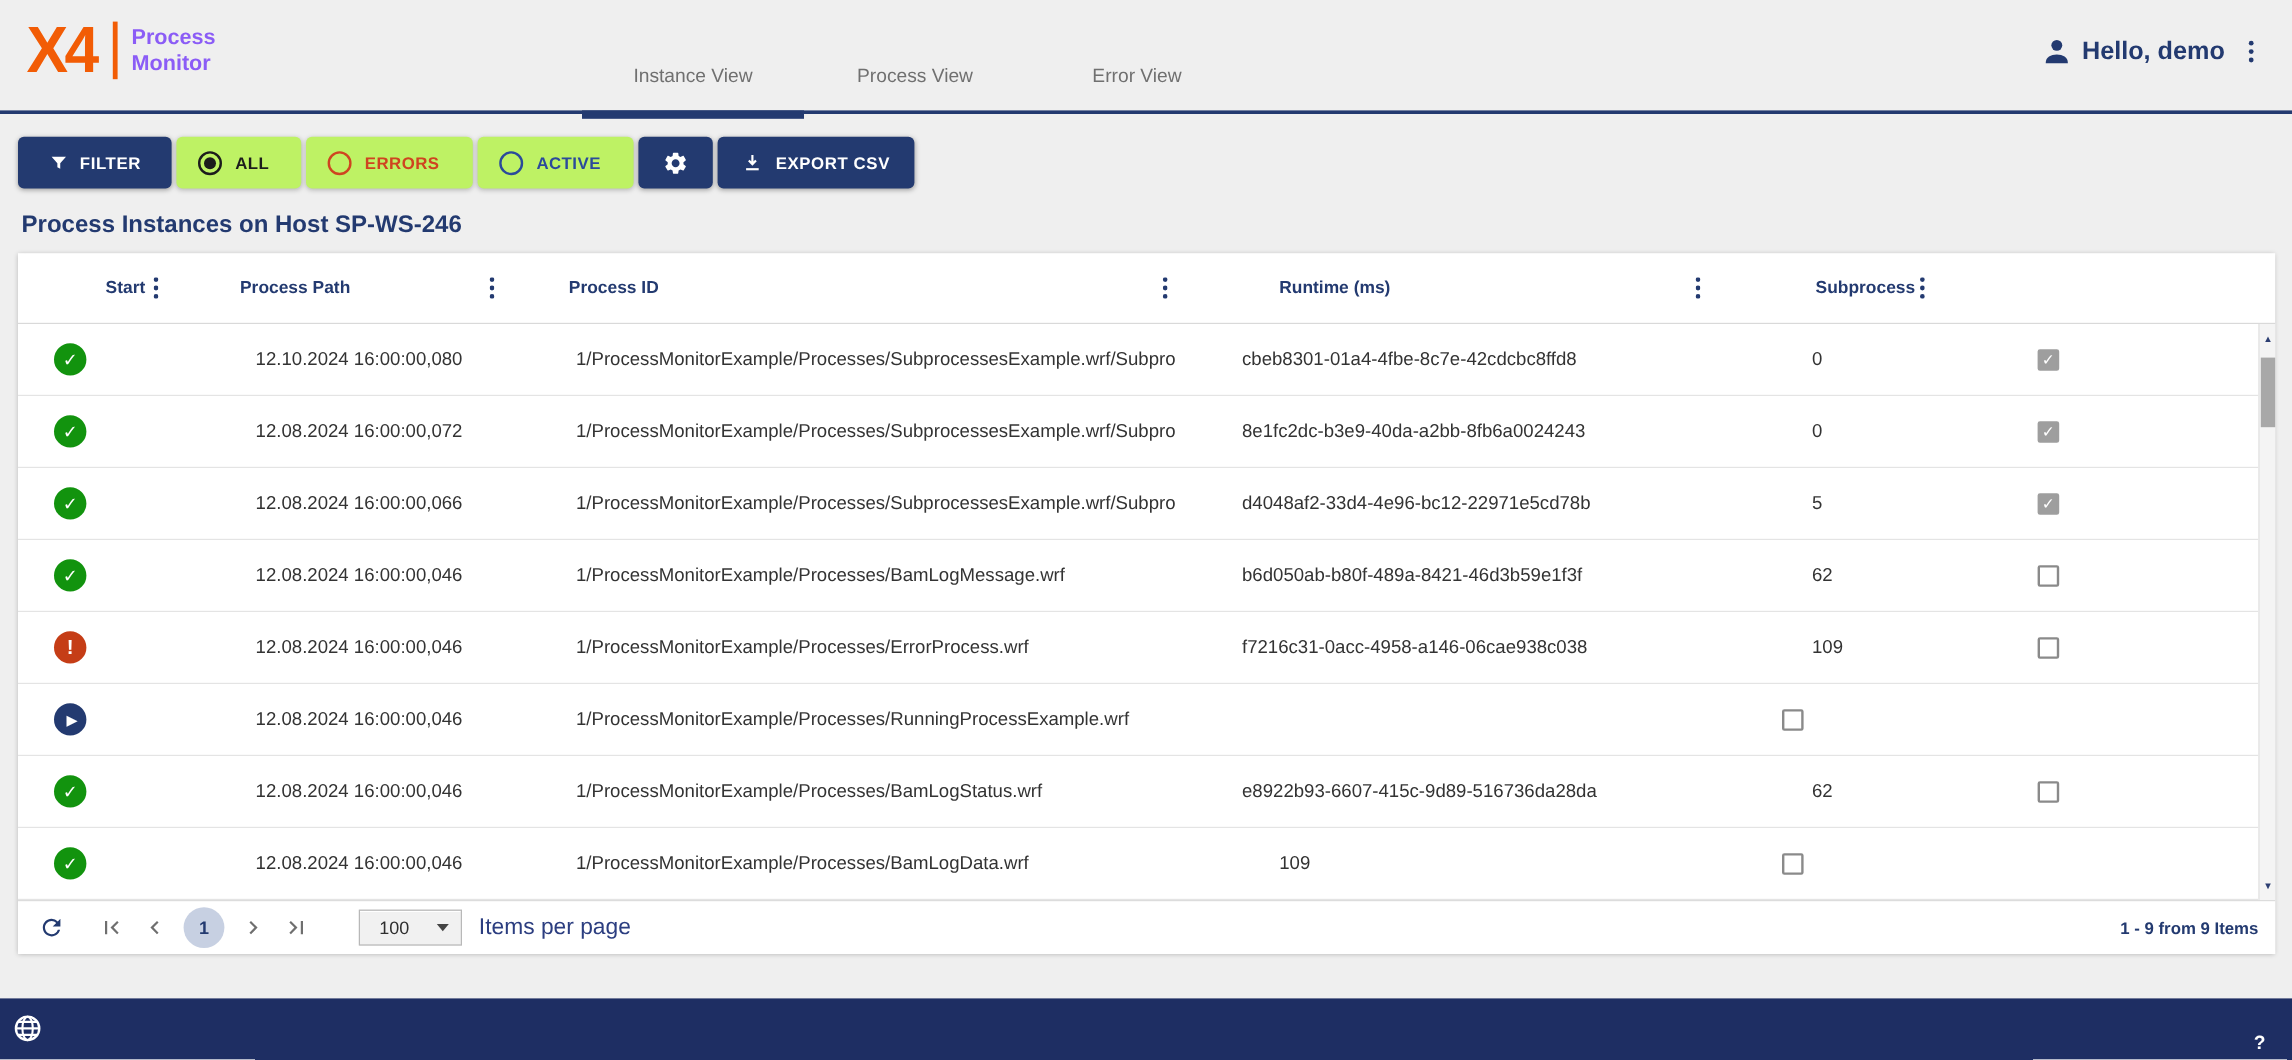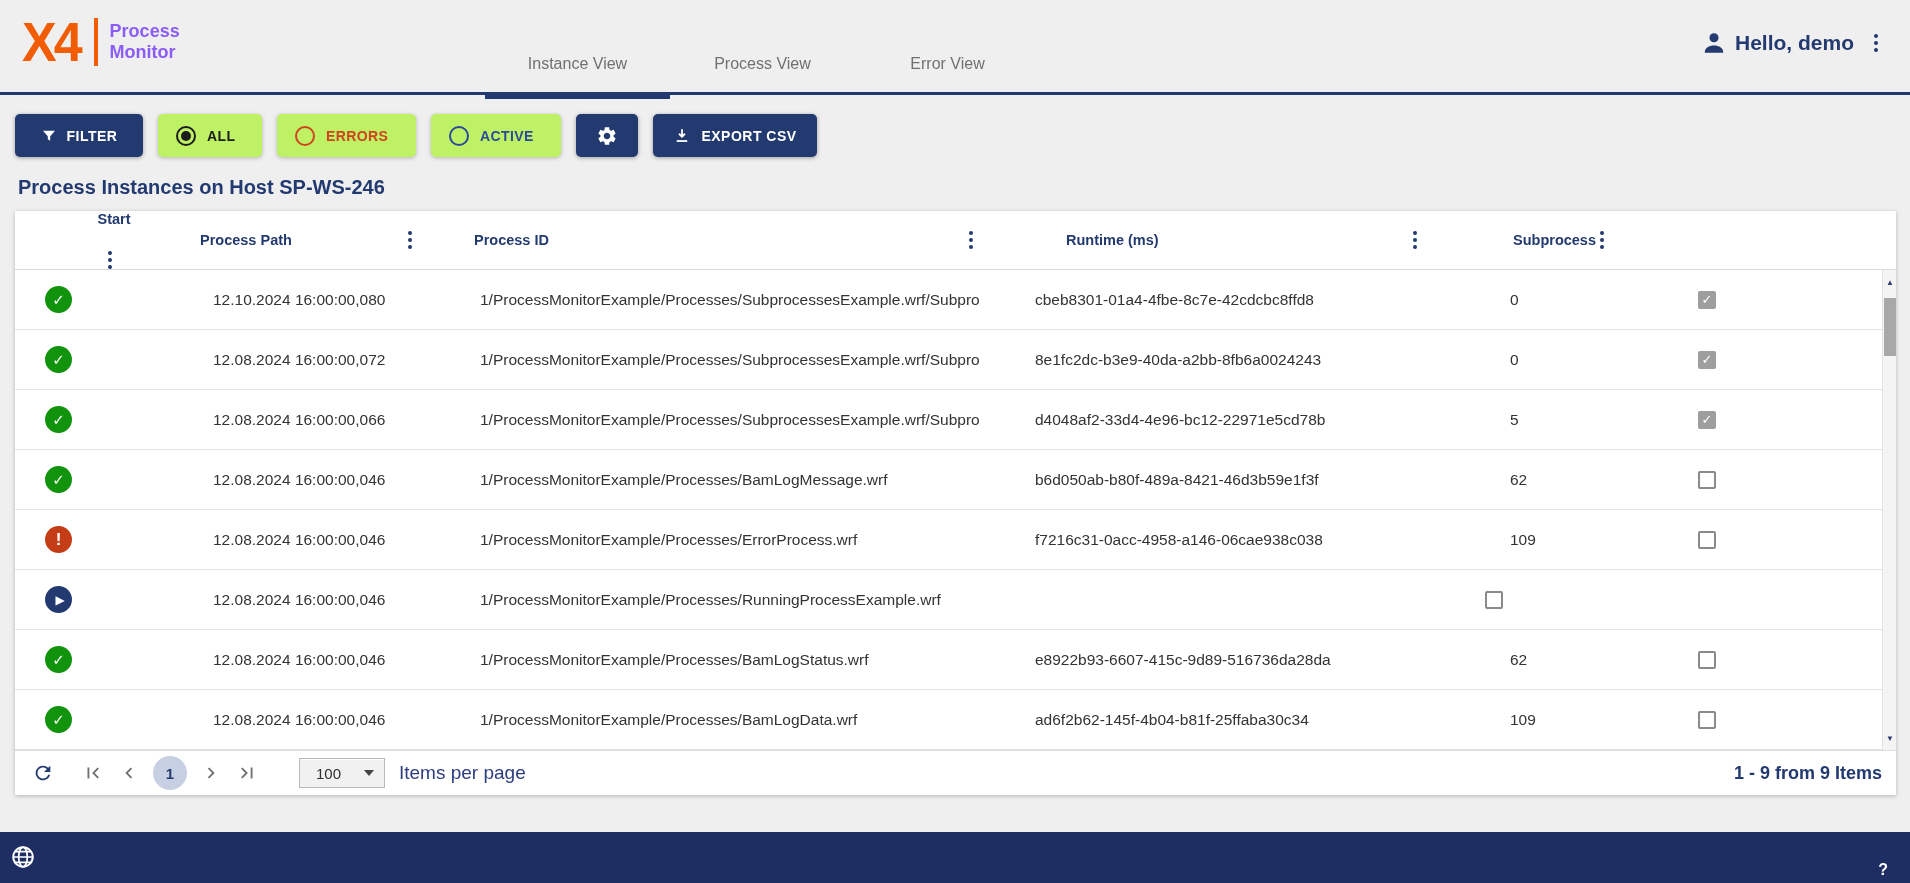--- a/index.html
+++ b/index.html
@@ -19,21 +19,21 @@
   .tabs { position:absolute; left:485px; top:0; height:95px; display:flex; align-items:flex-end; }
   .tab { width:185px; text-align:center; padding-bottom:22px; font-size:16px;
     color:#707070; cursor:pointer; position:relative; }
   .tab.active::after { content:""; position:absolute; left:0; right:0; bottom:-4px;
     height:7px; background:#233a70; }
   .user-area { position:absolute; right:32px; top:30px; display:flex; align-items:center; }
   .user-name { color:#233a70; font-weight:700; font-size:21px; margin-left:8px; }
   .kebab-v { margin-left:20px; cursor:pointer; display:flex; flex-direction:column; gap:3px; }
   .kebab-v i { width:4px; height:4px; border-radius:50%; background:#233a70; display:block; }
   
-  .toolbar { position:absolute; left:15px; top:114px; height:43px; display:flex; gap:15px; }
+  .toolbar { position:absolute; left:15px; top:114px; height:43px; display:flex; gap:4px; }
   .btn { height:43px; border:none; border-radius:5px; display:flex; align-items:center;
     justify-content:center; cursor:pointer; box-shadow:0 1px 4px rgba(0,0,0,.35);
     font-family:inherit; }
   .btn-navy { background:#233a70; color:#fff; font-weight:700; font-size:14px;
     letter-spacing:.5px; }
   .btn-filter { width:128px; gap:10px; }
   .btn-gear { width:62px; }
   .btn-export { width:164px; gap:10px; }
   .toggle { background:#bef264; height:43px; border-radius:5px; display:flex; align-items:center;
     padding:0 18px; gap:11px; cursor:pointer; box-shadow:0 1px 4px rgba(0,0,0,.25);
@@ -51,21 +51,21 @@
   
   .card { position:absolute; left:15px; top:211px; width:1881px; height:584px;
     background:#fff; box-shadow:0 1px 4px rgba(0,0,0,.25); }
   .grid-header { height:59px; display:grid;
     grid-template-columns:125px 280px 561px 444px 213px auto;
     border-bottom:1px solid #d9d9d9; }
   .gh-cell { display:flex; align-items:center; justify-content:space-between;
     color:#233a70; font-weight:700; font-size:14.5px; }
   .gh-cell .lbl { white-space:nowrap; }
   .gh-cell .kebab { margin-right:8px; cursor:pointer; flex:none; }
-  .gh-c1 { padding-left:33px; } .gh-c2 { padding-left:73px;flex-direction:column; } .gh-c3 { padding-left:60px; }
+  .gh-c1 { padding-left:33px; } .gh-c2 { padding-left:73px; } .gh-c3 { padding-left:60px; }
   .gh-c4 { padding-left:54px;gap:36px; } .gh-c5 { padding-left:85px; }
   .gh-c6 { padding-left:88px; } .gh-c6 .kebab { margin-right:34px; }
   .rows { position:relative; height:480px; width:1867px; }
   .row { height:60px; display:grid; grid-template-columns:125px 280px 561px 444px 213px auto;
     border-bottom:1px solid #e4e4e4; align-items:center; font-size:15.5px; color:#333;
     background:#fff; }
   .c1 { padding-left:30px; } .c2 { padding-left:73px; } .c3 { padding-left:60px; }
   .c4 { padding-left:54px; } .c5 { padding-left:85px; } .c6 { padding-left:60px; }
   .c3,.c4 { white-space:nowrap; overflow:hidden; }
   .status-ico { width:27px; height:27px; border-radius:50%; display:flex; align-items:center;
@@ -94,21 +94,21 @@
   .page-circle { width:34px; height:34px; border-radius:50%; background:#c7d0e2;
     color:#233a70; font-weight:700; font-size:15px; display:flex; align-items:center;
     justify-content:center; margin:0 6px; cursor:pointer; flex:none; }
   .page-select { margin-left:34px; width:86px; height:30px; background:#f1f1f1;
     border:1px solid #b8b8b8; border-radius:0; display:flex; align-items:center;
     padding:0 10px 0 16px; justify-content:space-between; font-size:15px; color:#2f2f2f;
     cursor:pointer; box-shadow:inset 0 1px 0 #fff; }
   .caret { width:0; height:0; border-left:5px solid transparent;
     border-right:5px solid transparent; border-top:6px solid #444; }
   .ipp-label { margin-left:14px; color:#2c3e80; font-size:19px; }
-  .range-label { margin-left:auto; margin-right:14px; color:#233a70; font-size:18px;
+  .range-label { margin-left:auto; margin-right:14px; color:#233a70; font-size:14px;
     font-weight:700; }
   
   .footer { position:absolute; left:0; top:832px; width:1910px; height:51px;
     background:#1e2e63; }
   .globe { position:absolute; left:10px; top:12px; cursor:pointer; }
   .help-q { position:absolute; right:22px; bottom:4px; color:#fff; font-size:16px;
     font-weight:700; cursor:pointer; }
   svg { display:block; }
 </style>
 </head>
@@ -321,21 +321,20 @@
       <span class="cb"></span>
     </div>
   </div>
 
   <div class="row">
     <div class="c1">
       <span class="status-ico st-success">✓</span>
     </div>
     <div class="c2">12.08.2024 16:00:00,046</div>
     <div class="c3">1/ProcessMonitorExample/Processes/BamLogData.wrf</div>
-    <div class="c4">ad6f2b62-145f-4b04-b81f-25ffaba30c34</div>
     <div class="c5">109</div>
     <div class="c6">
       <span class="cb"></span>
     </div>
   </div>
 </div>
 
   <div class="vscroll">
     <span class="vs-arrow vs-up">▲</span>
     <span class="vs-thumb"></span>

